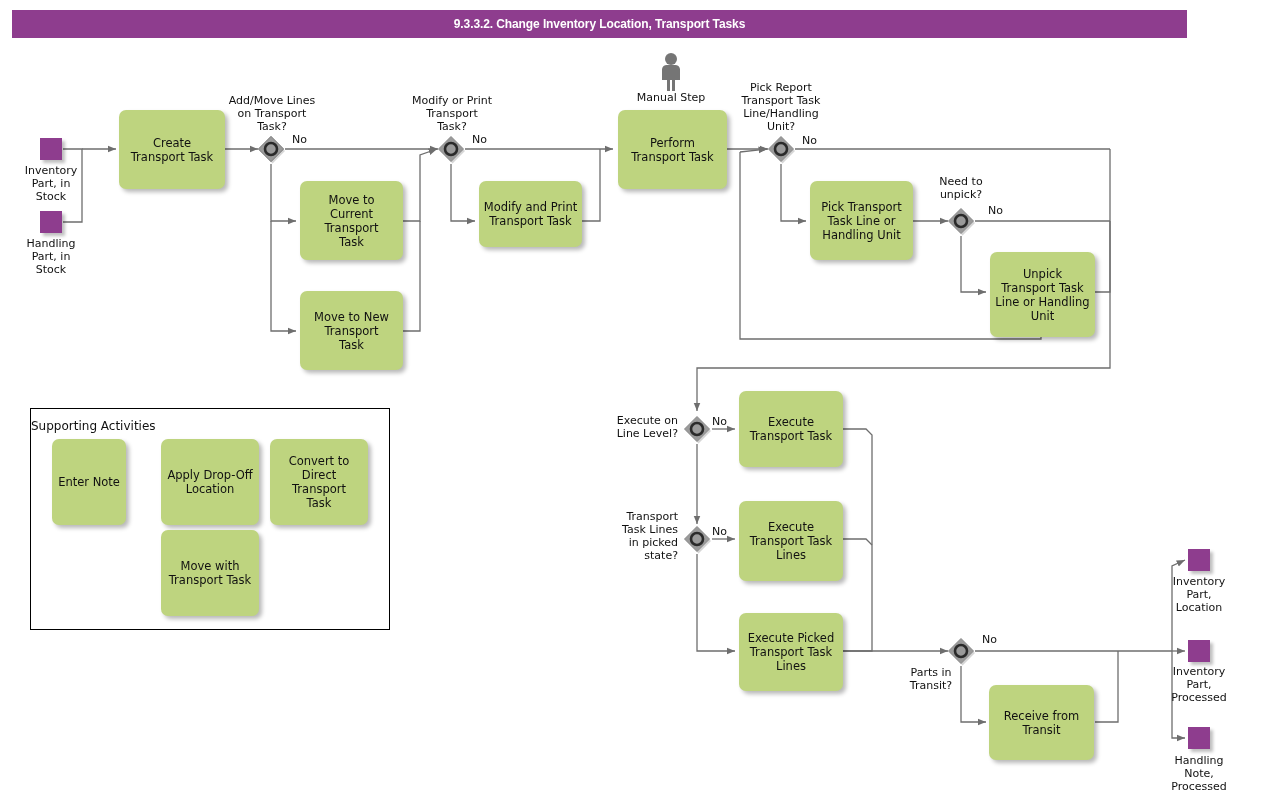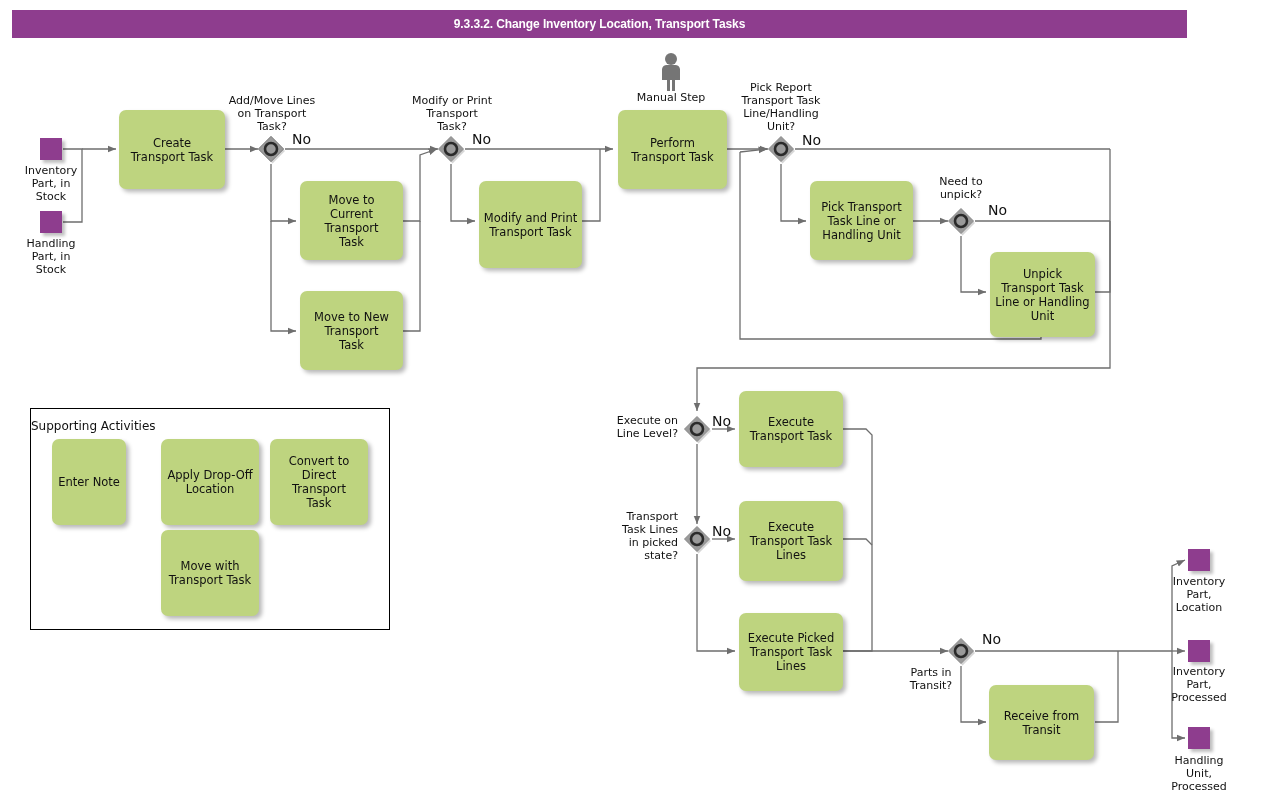--- a/index.html
+++ b/index.html
@@ -90,21 +90,21 @@
     position: absolute;
     font-size: 11px;
     line-height: 13px;
     color: #111111;
     text-align: center;
     font-family: "DejaVu Sans", sans-serif;
   }
   .txt-left { text-align: right; }
   .yn {
     position: absolute;
-    font-size: 14px;
+    font-size: 11px;
     line-height: 13px;
     color: #111111;
     font-family: "DejaVu Sans", sans-serif;
   }
   
   .support-box {
     position: absolute;
     left: 30px;
     top: 408px;
     width: 360px;
@@ -231,21 +231,21 @@
   </div>
 
   <div class="task" style="left:300px; top:181px; width:103px; height:79px;">
     <span class="task-label">Move to<br>Current<br>Transport<br>Task</span>
   </div>
 
   <div class="task" style="left:300px; top:291px; width:103px; height:79px;">
     <span class="task-label">Move to New<br>Transport<br>Task</span>
   </div>
 
-  <div class="task" style="left:479px; top:181px; width:103px; height:87px;">
+  <div class="task" style="left:479px; top:181px; width:103px; height:66px;">
     <span class="task-label">Modify and Print<br>Transport Task</span>
   </div>
 
   <div class="task" style="left:618px; top:110px; width:109px; height:79px;">
     <span class="task-label">Perform<br>Transport Task</span>
   </div>
 
   <div class="task" style="left:810px; top:181px; width:103px; height:79px;">
     <span class="task-label">Pick Transport<br>Task Line or<br>Handling Unit</span>
   </div>
@@ -343,21 +343,21 @@
   <div class="ev" style="left:1188px; top:640px;"></div>
   <div class="ev-label" style="left:1152px; top:665px; width:94px;">
     <div>Inventory</div>
     <div>Part,</div>
     <div>Processed</div>
   </div>
 
   <div class="ev" style="left:1188px; top:727px;"></div>
   <div class="ev-label" style="left:1152px; top:754px; width:94px;">
     <div>Handling</div>
-    <div>Unit,</div>
+    <div>Note,</div>
     <div>Processed</div>
   </div>
 
   <div class="support-box">
     <div class="support-title">Supporting Activities</div>
 
     <div class="task" style="left:21px; top:30px; width:74px; height:86px;">
       <span class="task-label">Enter Note</span>
     </div>
     <div class="task" style="left:130px; top:30px; width:98px; height:86px;">

